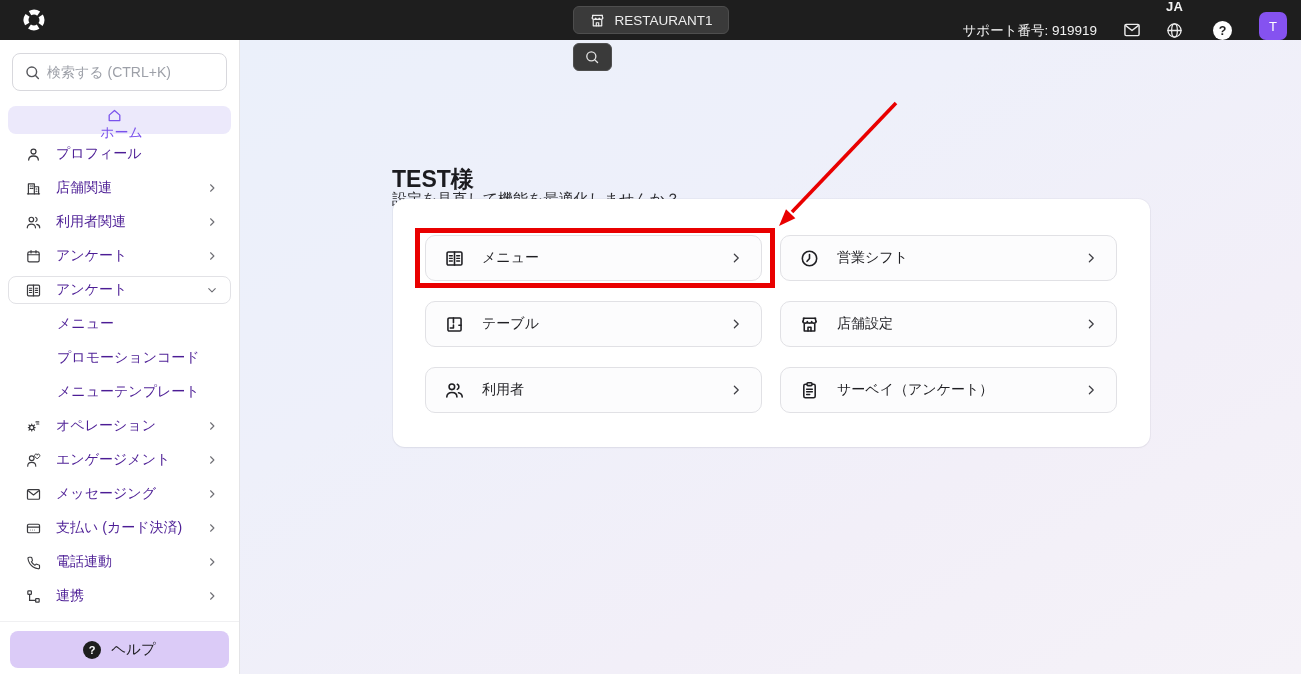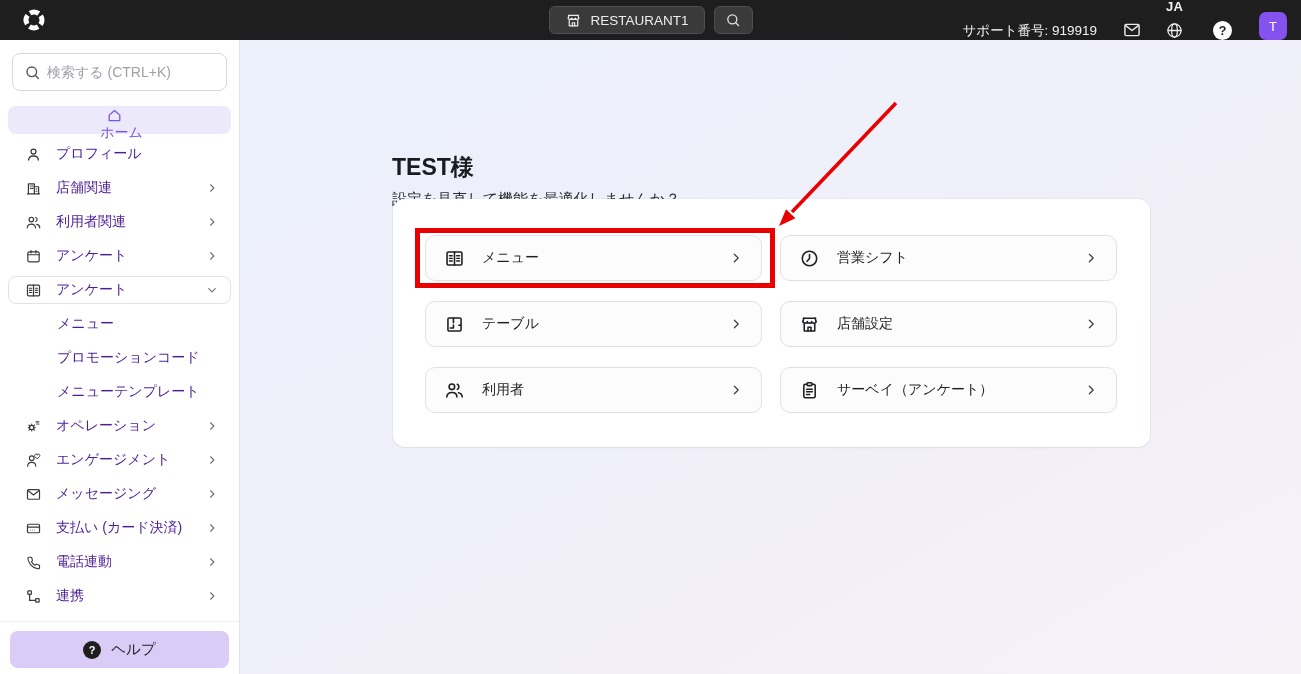--- a/index.html
+++ b/index.html
@@ -2,21 +2,21 @@
 <html><head>
 <meta charset="utf-8">
 <style>
   * { margin:0; padding:0; box-sizing:border-box; }
   body { font-family:"Liberation Sans","DejaVu Sans",sans-serif; background:#fff; }
   .app { position:relative; width:1301px; height:674px; overflow:hidden; background:#fff; }
 
   
   .topbar { position:absolute; left:0; top:0; width:100%; height:40px; background:#1E1E1E; z-index:10; }
   .tb-left { position:absolute; left:21px; top:7px; }
-  .tb-center { position:absolute; left:50%; top:6px; transform:translateX(-50%); display:flex; gap:9px; }
+  .tb-center { position:absolute; left:50%; top:6px; transform:translateX(-50%); display:flex; gap:9px;flex-direction:column; }
   .store-pill { height:28px; display:flex; align-items:center; gap:9px; padding:0 15px; background:#3A3A3A; border:1px solid #4E4E4E; border-radius:6px; color:#EDEDED; font-size:13.5px; cursor:pointer; }
   .tb-searchbtn { width:39px; height:28px; background:#3A3A3A; border:1px solid #4E4E4E; border-radius:6px; display:flex; align-items:center; justify-content:center; color:#E3E3E3; cursor:pointer; }
   .tb-right { position:absolute; right:14px; top:0; height:40px; display:flex; align-items:flex-end; color:#F2F2F2; }
   .tb-support { font-size:13.5px; margin-right:25px; white-space:nowrap; }
   .tb-mail { color:#ECECEC; margin-right:23px; display:flex; cursor:pointer; }
   .tb-lang { display:flex; align-items:center; gap:7px; margin-right:29px; cursor:pointer;flex-direction:column; }
   .tb-lang-code { font-size:13px; font-weight:600; letter-spacing:.3px; }
   .tb-globe { display:flex; color:#ECECEC; }
   .tb-q { width:19px; height:19px; border-radius:50%; background:#FFFFFF; color:#1E1E1E; font-size:12.5px; font-weight:700; display:flex; align-items:center; justify-content:center; margin-right:27px; cursor:pointer; }
   .tb-avatar { width:28px; height:28px; border-radius:7px; background:#8552F0; color:#fff; font-size:13px; display:flex; align-items:center; justify-content:center; cursor:pointer; }
@@ -34,21 +34,21 @@
   .srow.active { background:#ECE9FB; color:#7A52EC;flex-direction:column; }
   .srow.active .sic { color:#7A52EC; }
   .srow.expanded { border:1px solid #E2E2E6; }
   .srow.sub { padding-left:48px; }
   .sb-help-wrap { position:absolute; left:0; right:0; bottom:0; padding:9px 10px 6px; border-top:1px solid #F0F0F2; background:#fff; }
   .sb-help { width:100%; height:37px; background:#DBCBF7; border:none; border-radius:8px; display:flex; align-items:center; justify-content:center; gap:10px; font-size:14.5px; color:#1D1D20; cursor:pointer; font-family:inherit; }
   .sb-help .hq { width:18px; height:18px; border-radius:50%; background:#1E1E1E; color:#fff; font-size:11px; font-weight:700; display:flex; align-items:center; justify-content:center; }
 
   
   .main { position:absolute; left:240px; top:40px; width:1061px; height:634px; background:linear-gradient(150deg,#EBF0FA 0%,#EEF0FA 35%,#F2EFF8 68%,#F5F2F8 100%); }
-  .greeting { position:absolute; left:152px; top:112px; font-size:23px; font-weight:600; color:#1B1B1F; }
+  .greeting { position:absolute; left:152px; top:124px; font-size:23px; font-weight:600; color:#1B1B1F; }
   .subtitle { position:absolute; left:152px; top:150px; font-size:15px; color:#2C2C30; }
   .card { position:absolute; left:153px; top:159px; width:757px; height:248px; background:#FFFFFF; border-radius:12px; box-shadow:0 1px 2px rgba(20,20,43,.05), 0 0 0 1px rgba(20,20,43,.035); }
   .tiles { display:grid; grid-template-columns:337px 337px; grid-auto-rows:46px; column-gap:18px; row-gap:20px; padding:36px 32px 34px; }
   .tile { border:1px solid #E1E1E5; background:#FCFCFD; border-radius:10px; display:flex; align-items:center; padding:0 18px; cursor:pointer; }
   .tile .tic { width:21px; height:21px; display:flex; color:#1F1F23; margin-right:17px; flex:none; }
   .tile .tlabel { font-size:14px; font-weight:500; color:#1F1F23; white-space:nowrap; }
   .tile .tchev { margin-left:auto; display:flex; color:#3E3E44; }
 
   
   .anno-rect { position:absolute; left:175px; top:188px; width:360px; height:60px; border:5px solid #E90000; z-index:4; pointer-events:none; }

